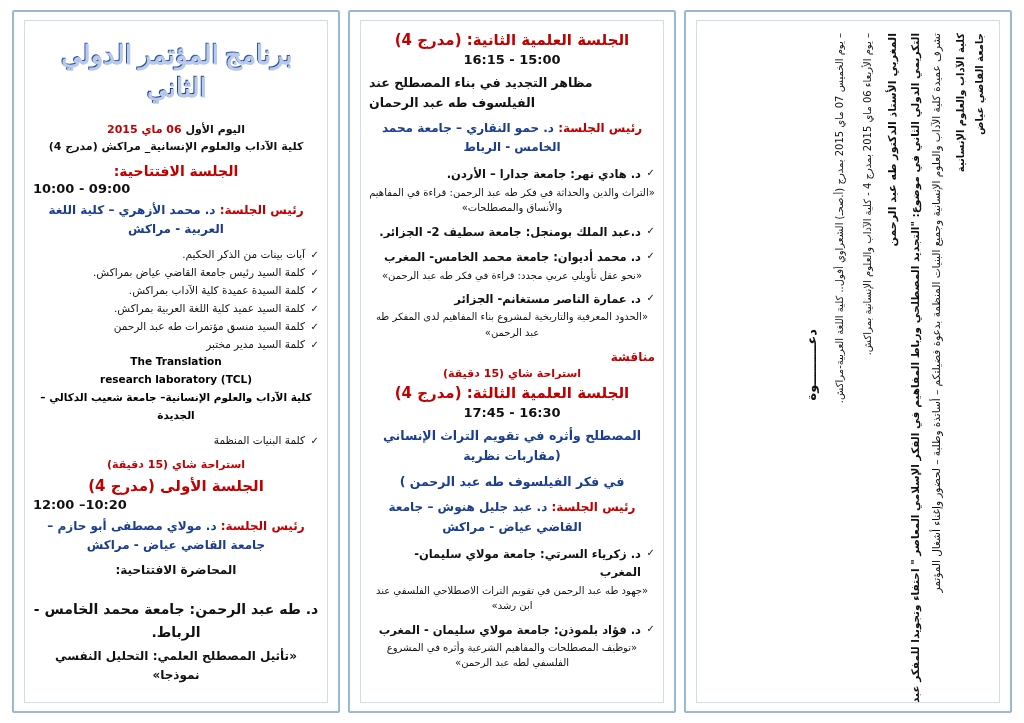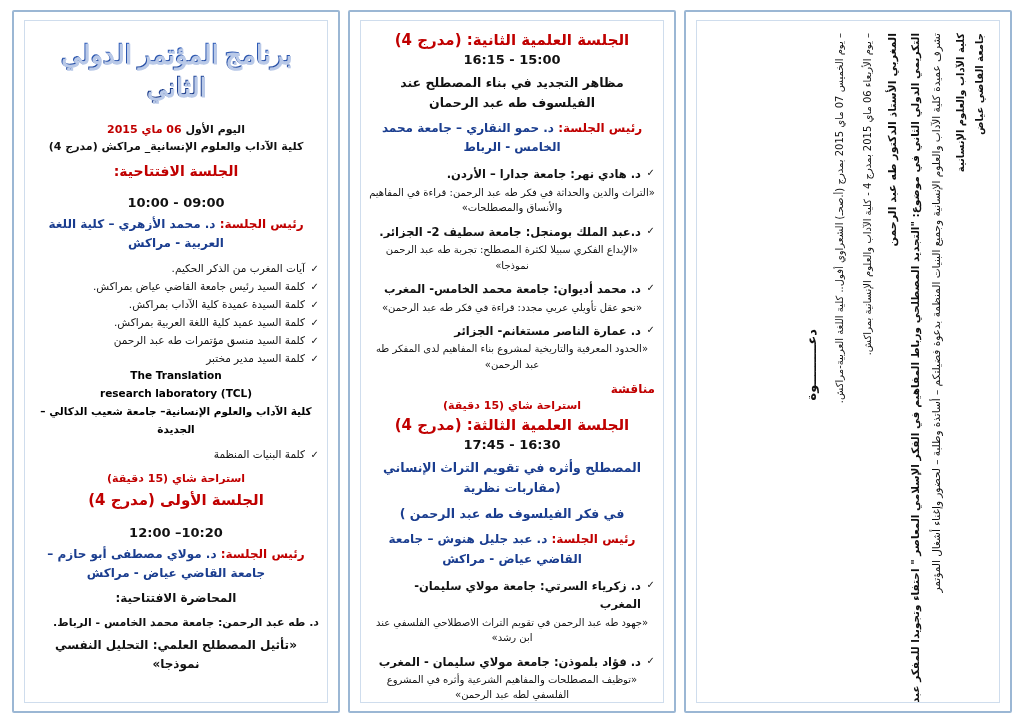--- a/index.html
+++ b/index.html
@@ -75,25 +75,25 @@
     line-height:1.5;
   }
   .sess-head{
     text-align:center;
     font-size:14px;
     font-weight:bold;
     color:#c00000;
     margin-top:8px;
   }
   .sess-time{
-    text-align:center;
+    text-align:left;
     font-size:13px;
     font-weight:bold;
     color:#111;
-    margin-top:16px;
+    margin-top:2px;
   }
   .chair{
     text-align:center;
     font-size:12px;
     font-weight:bold;
     margin-top:5px;
     line-height:1.6;
   }
   .chair .lbl{color:#c00000;}
   .chair .nm{color:#1a3d8f;margin-top:15px;}
@@ -140,24 +140,25 @@
   }
   .lecture-title{
     text-align:center;
     font-size:12px;
     font-weight:bold;
     color:#111;
     margin-top:6px;
     line-height:1.6;
   }
   .speaker{
-    font-size:11px;
-    font-weight:bold;
-    color:#111;
-    margin-top:6px;
+    text-align:center;
+    font-size:14px;
+    font-weight:bold;
+    color:#111;
+    margin-top:18px;
     line-height:1.6;
   }
   .talk{
     text-align:center;
     font-size:12px;
     font-weight:bold;
     color:#111;
     margin-top:4px;
     line-height:1.6;
   }
@@ -170,21 +171,21 @@
     margin-top:4px;
   }
   .m-time{
     text-align:center;
     font-size:13px;
     font-weight:bold;
     color:#111;
     margin-top:3px;
   }
   .m-title{
-    text-align:center;
+    text-align:left;
     font-size:12.5px;
     font-weight:bold;
     color:#111;
     margin-top:6px;
     line-height:1.6;
   }
   .m-chair{
     text-align:center;
     font-size:12px;
     font-weight:bold;
@@ -311,21 +312,21 @@
 
       <div class="sess-head">الجلسة الافتتاحية:</div>
       <div class="sess-time">09:00 - 10:00</div>
 
       <div class="chair">
         <span class="lbl">رئيس الجلسة:</span>
         <span class="nm">د. محمد الأزهري – كلية اللغة العربية - مراكش</span>
       </div>
 
       <ul class="items">
-        <li>آيات المغرب من الذكر الحكيم.</li>
+        <li>آيات بينات من الذكر الحكيم.</li>
         <li>كلمة السيد رئيس جامعة القاضي عياض بمراكش.</li>
         <li>كلمة السيدة عميدة كلية الآداب بمراكش.</li>
         <li>كلمة السيد عميد كلية اللغة العربية بمراكش.</li>
         <li>كلمة السيد منسق مؤتمرات طه عبد الرحمن</li>
         <li>كلمة السيد مدير مختبر</li>
       </ul>
 
       <div class="center-en">The Translation</div>
       <div class="center-en">research laboratory (TCL)</div>
       <div class="center-en">كلية الآداب والعلوم الإنسانية– جامعة شعيب الدكالي –</div>
@@ -364,21 +365,20 @@
         <span class="nm">د. حمو النقاري – جامعة محمد الخامس - الرباط</span>
       </div>
 
       <ul class="talks">
         <li>
           <div class="talk-name">د. هادي نهر: جامعة جدارا – الأردن.</div>
           <div class="talk-sub">«التراث والدين والحداثة في فكر طه عبد الرحمن: قراءة في المفاهيم والأنساق والمصطلحات»</div>
         </li>
         <li>
           <div class="talk-name">د.عبد الملك بومنجل: جامعة سطيف 2- الجزائر.</div>
-          <div class="talk-sub">«الإبداع الفكري سبيلا لكثرة المصطلح: تجربة طه عبد الرحمن نموذجا»</div>
         </li>
         <li>
           <div class="talk-name">د. محمد أديوان: جامعة محمد الخامس- المغرب</div>
           <div class="talk-sub">«نحو عقل تأويلي عربي مجدد: قراءة في فكر طه عبد الرحمن»</div>
         </li>
         <li>
           <div class="talk-name">د. عمارة الناصر مستغانم- الجزائر</div>
           <div class="talk-sub">«الحدود المعرفية والتاريخية لمشروع بناء المفاهيم لدى المفكر طه عبد الرحمن»</div>
         </li>
       </ul>

